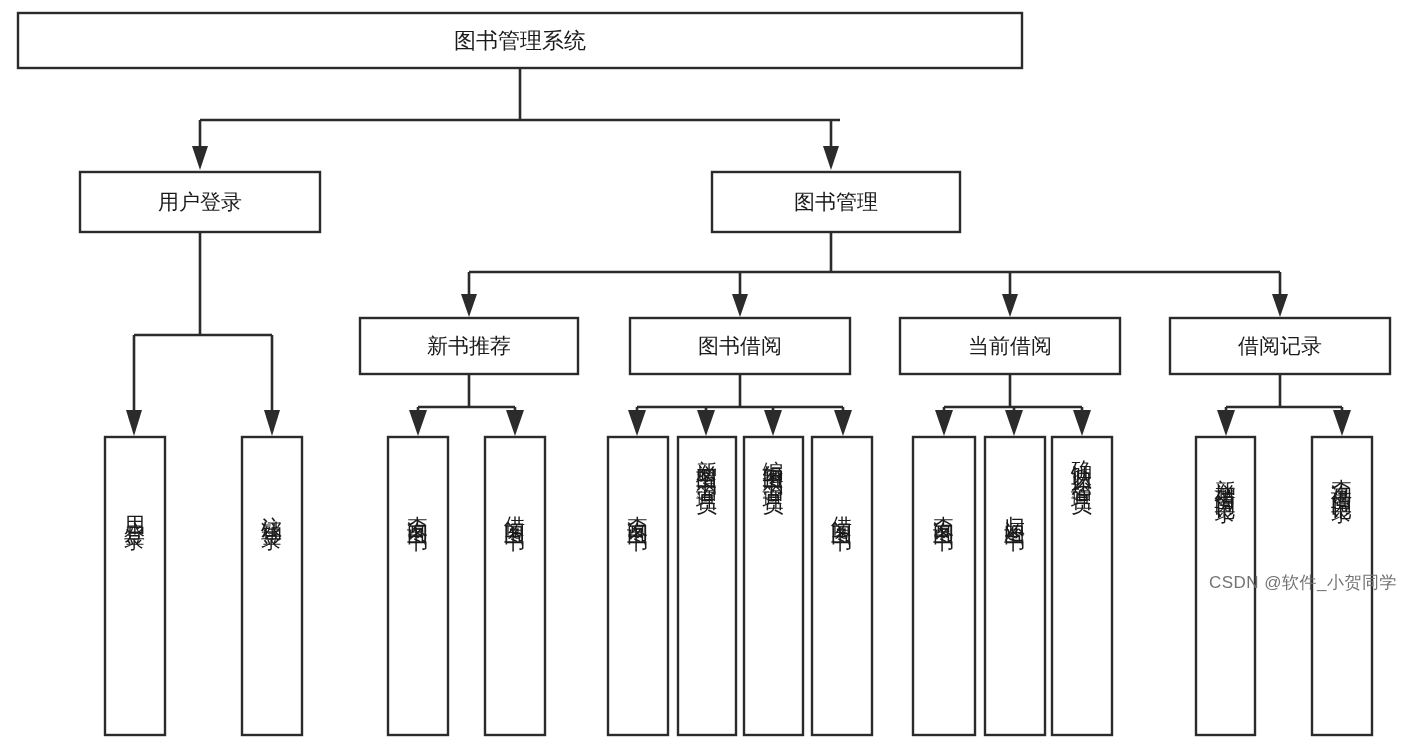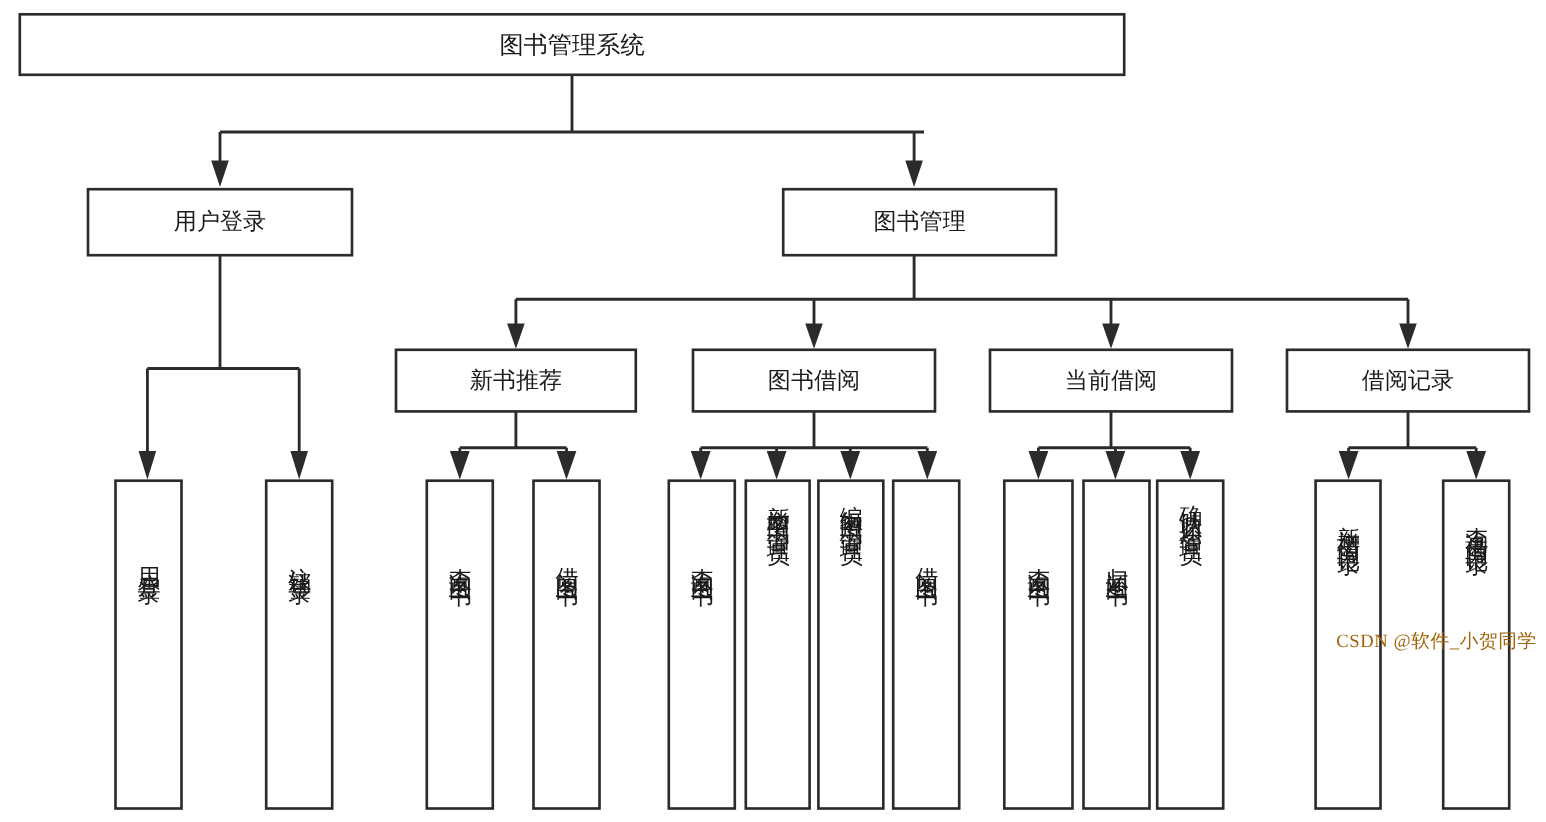--- a/index.html
+++ b/index.html
@@ -65,23 +65,23 @@
     font-size: 21px;
     line-height: 1.0;
     letter-spacing: 5px;
     color: #1a1a1a;
     white-space: nowrap;
   }
   #watermark {
     position: absolute;
     right: 8px;
     bottom: 6px;
-    font-family: Liberation Serif, serif;
+    font-family: Liberation Sans, sans-serif;
     font-size: 17px;
-    color: #a16207;
+    color: #737373;
     letter-spacing: 0.5px;
     user-select: none;
   }
 </style>
 </head>
 <body>
 
 <div id="diagram-root">
 
   <svg id="flowchart" viewBox="0 0 1405 747">

